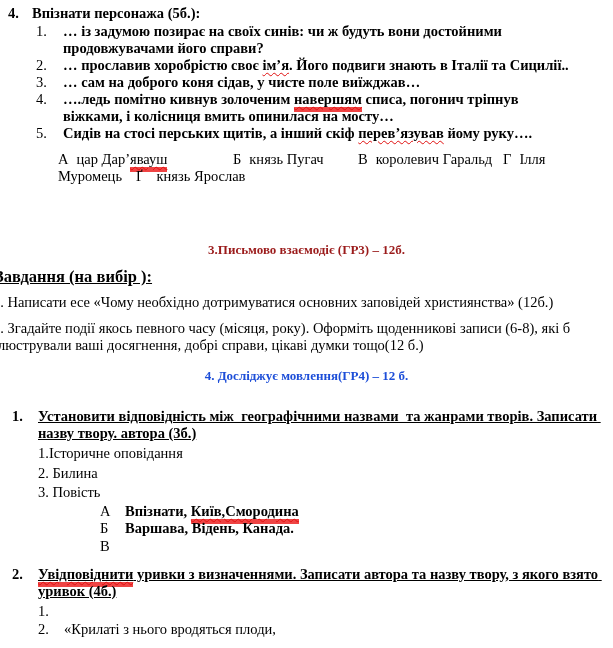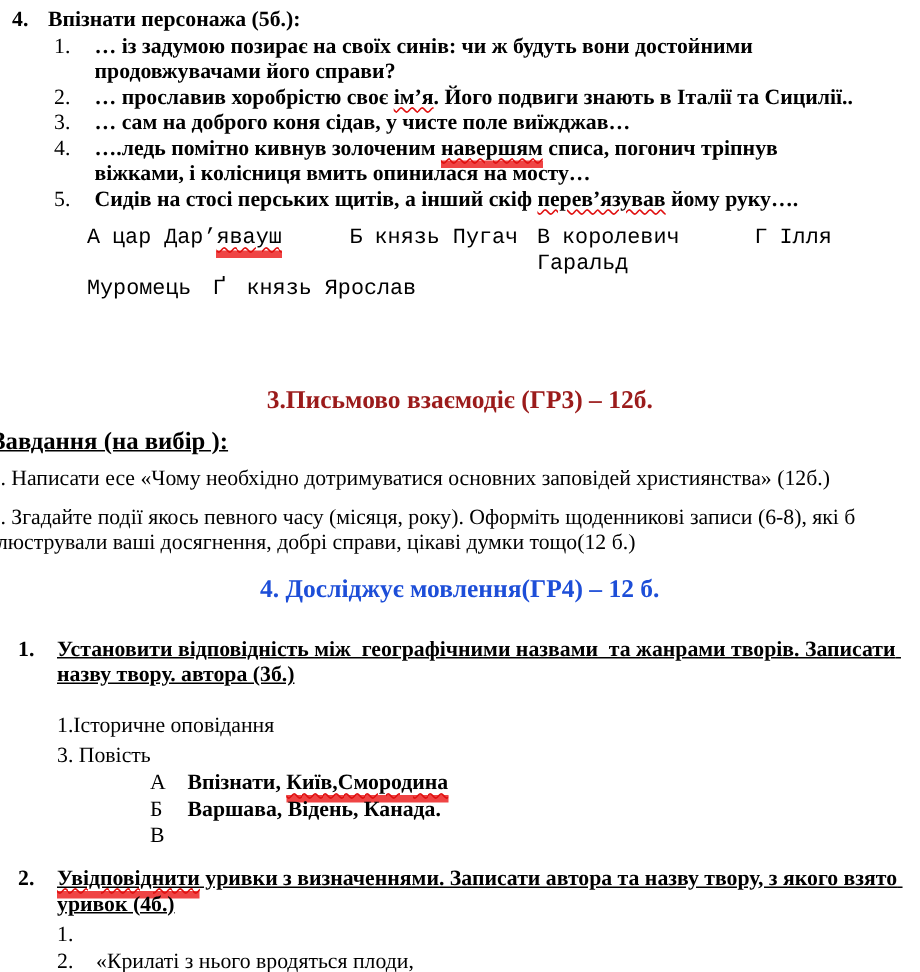--- a/index.html
+++ b/index.html
@@ -21,52 +21,52 @@
 
   .wavy{
     text-decoration-line:underline;
     text-decoration-style:wavy;
     text-decoration-color:#e01010;
     text-decoration-thickness:1px;
     text-underline-offset:2px;
   }
   .uline{border-bottom:5px solid #ef4444;}
 
-  .q4-options{margin:9px 0 0 58px;width:535px;font-family:Liberation Mono, monospace;}
+  .q4-options{margin:9px 0 0 58px;width:535px;}
   .opt{display:inline-block;vertical-align:top;}
   .opt-a{width:175px;}
   .opt-b{width:125px;}
   .opt-v{width:145px;}
   .optletter{margin-right:8px;}
   .opt-l2 span{margin-right:14px;}
 
   
   .red-heading{
-    text-align:center;font-weight:bold;font-size:17px;color:#9b1b1b;
+    text-align:center;font-weight:bold;font-size:13px;color:#9b1b1b;
   }
   .h-gr3{margin-top:56px;}
   .h-gr4{margin-top:13px;color:#1d4ed8;}
 
   
   .zavdannia{
     margin-top:10px;margin-left:-5px;
     font-weight:bold;font-size:16.5px;text-decoration:underline;
   }
   .task{font-size:14.5px;}
   .task1{margin-top:9px;margin-left:-7px;}
   .task2a{margin-top:9px;margin-left:-7px;}
   .task2b{margin-left:-2px;}
 
   
   .gr4-item{margin-left:12px;}
   .gr4-item .gnum{flex:0 0 26px;font-weight:bold;}
   .gr4-item .gtext{width:565px;font-weight:bold;text-decoration:underline;}
   .gr4-q1{margin-top:24px;}
   .gr4-q2{margin-top:11px;}
-  .genres{margin-left:38px;margin-top:16px;line-height:19.5px;}
+  .genres{margin-left:38px;margin-top:2px;line-height:19.5px;}
   .geo-options{margin-left:100px;line-height:17.5px;}
   .geo-options .letter{flex:0 0 25px;}
   .excerpts{margin-left:38px;margin-top:2px;line-height:18px;}
   .excerpts .enum{flex:0 0 26px;}
 </style>
 </head>
 <body>
 
 <div>
 
@@ -115,20 +115,21 @@
 
   <div class="red-heading h-gr4">4. Досліджує мовлення(ГР4) – 12 б.</div>
 
   <div class="row gr4-item gr4-q1">
     <span class="gnum">1.</span>
     <span class="gtext pre">Установити відповідність між  географічними назвами  та жанрами творів. Записати назву твору. автора (3б.)</span>
   </div>
 
   <div class="genres">
     <div>1.Історичне оповідання</div>
+    <div>2. Билина</div>
     <div>3. Повість</div>
   </div>
 
   <div class="geo-options">
     <div class="row">
       <span class="letter">А</span>
       <span class="pre"><span>Впізнати, </span><span class="uline wavy">Київ,Смородина</span></span>
     </div>
     <div class="row">
       <span class="letter">Б</span>

